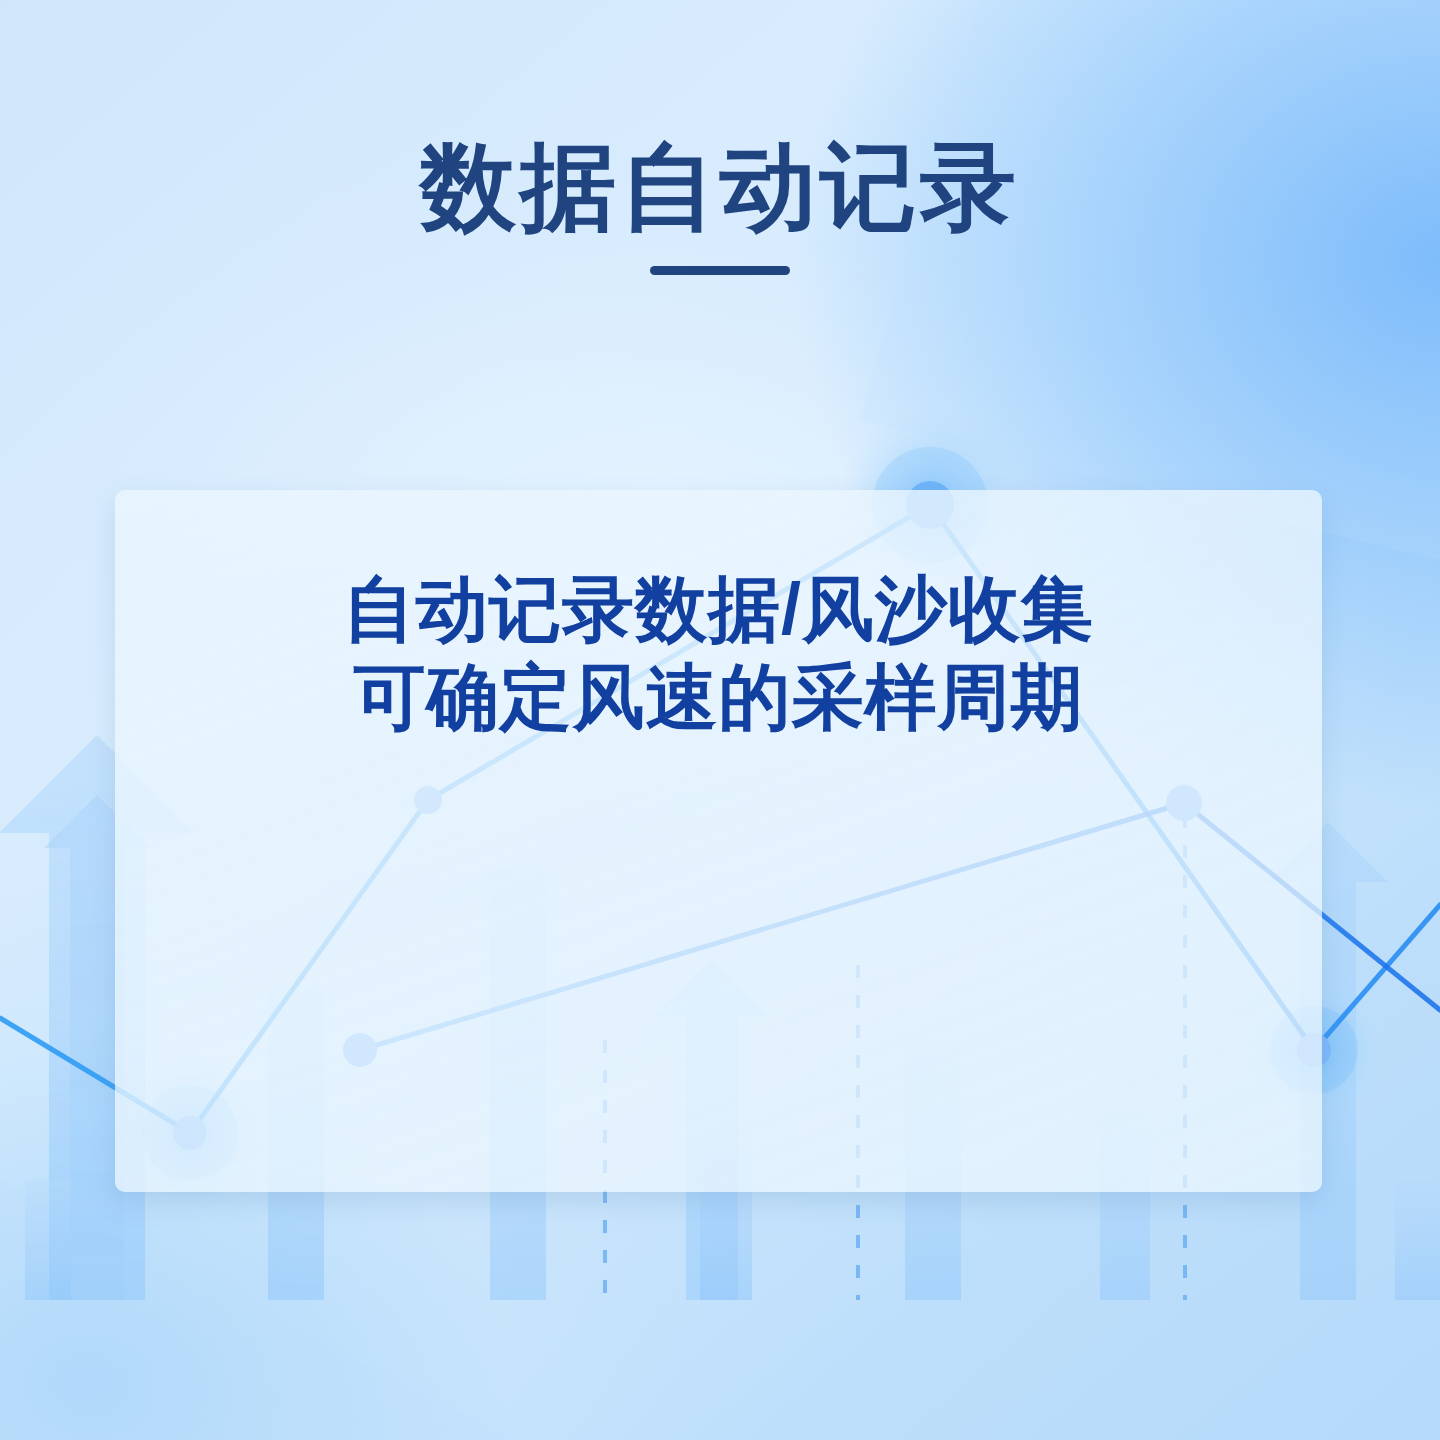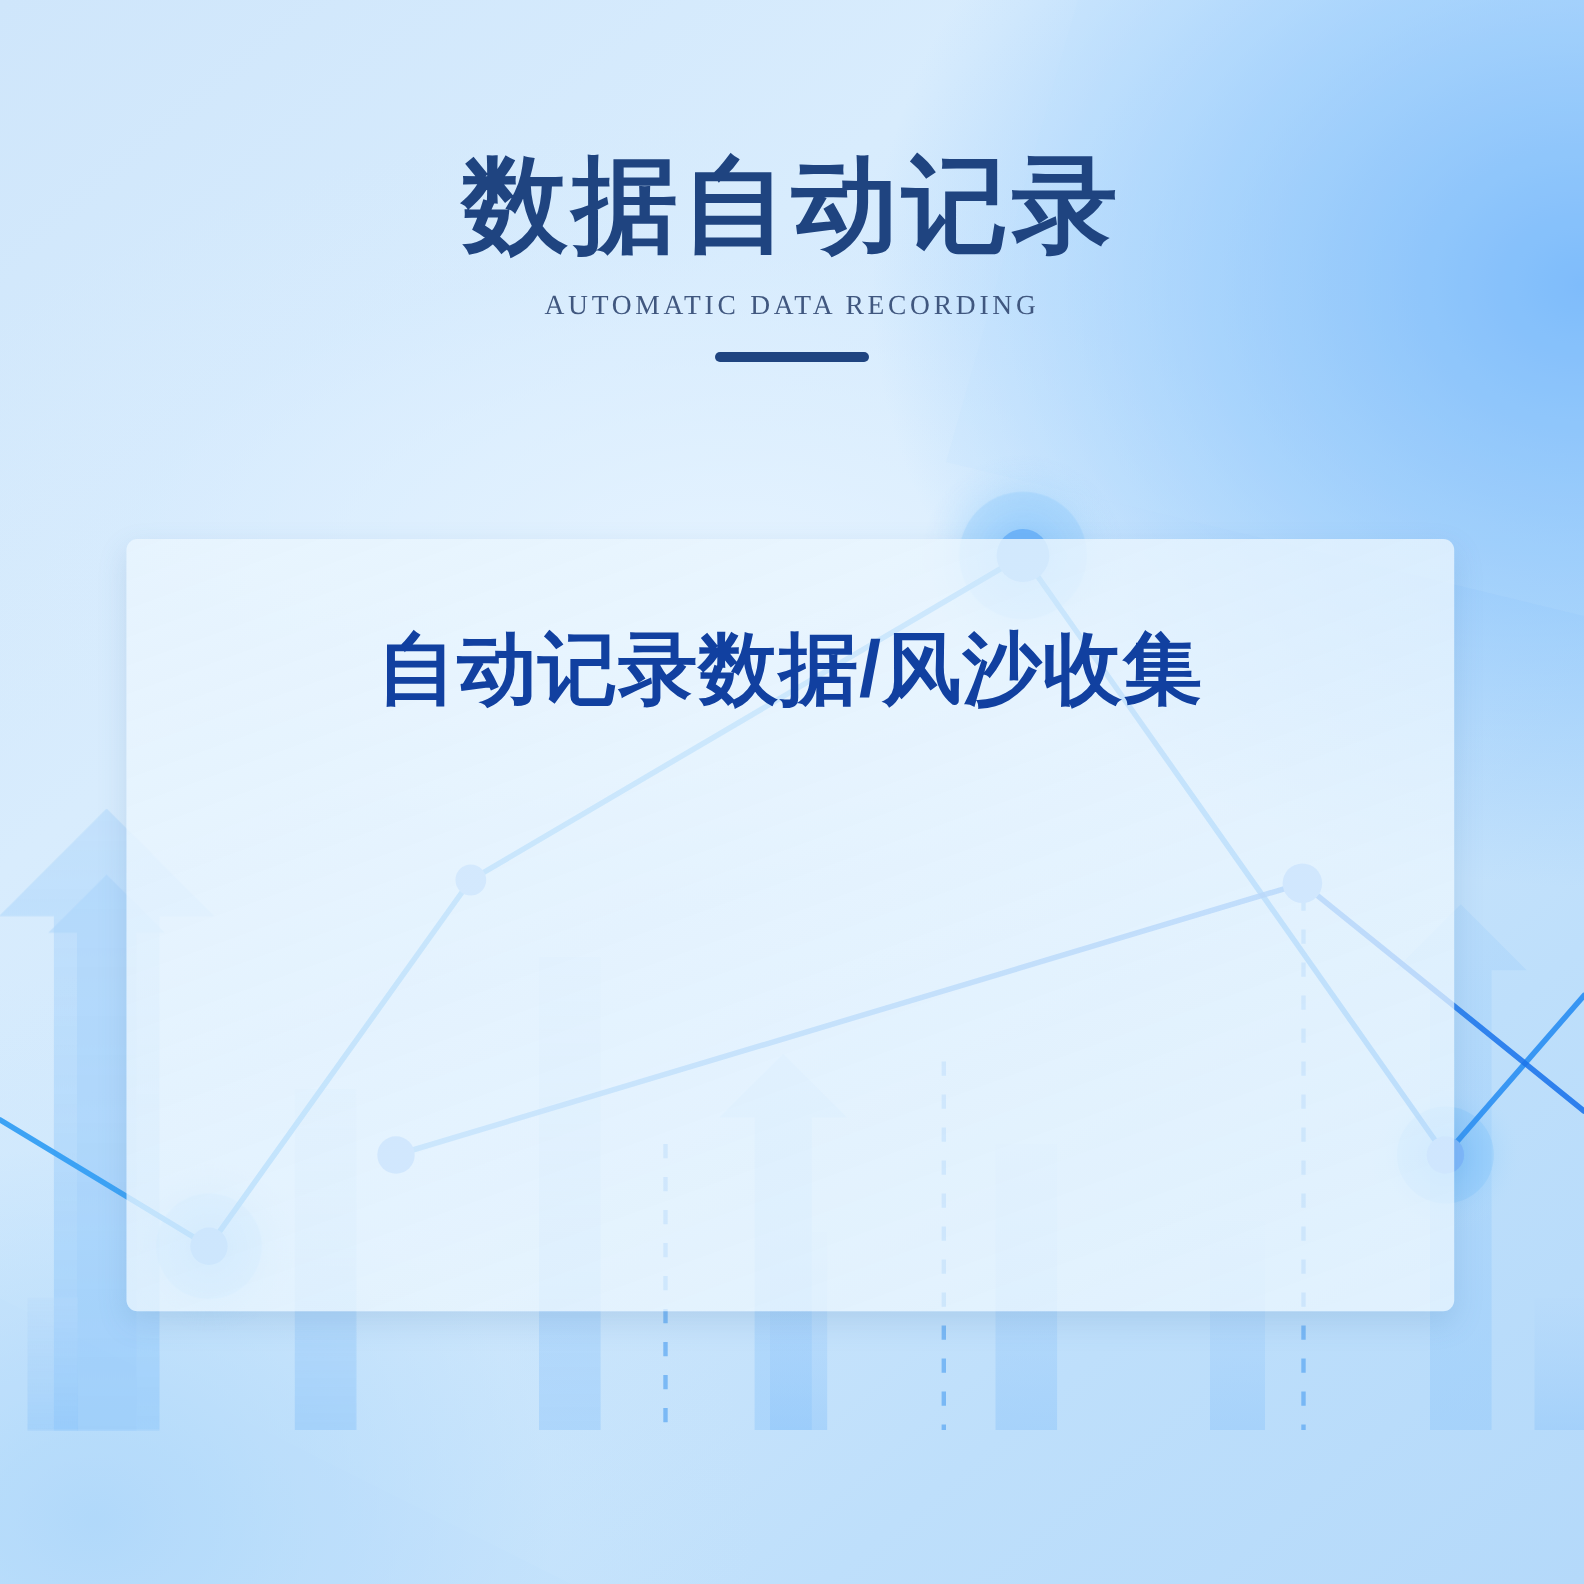--- a/index.html
+++ b/index.html
@@ -176,25 +176,25 @@
       <circle cx="428" cy="800" r="14" fill="#7fb8fb"></circle>
       <circle cx="930" cy="505" r="24" fill="#6fb4f9"></circle>
       <circle cx="360" cy="1050" r="17" fill="#7fb8fb"></circle>
       <circle cx="1184" cy="803" r="18" fill="#7fb8fb"></circle>
       <circle cx="1314" cy="1050" r="17" fill="#7fb8fb"></circle>
     </g>
   </svg>
 
   <div class="header">
     <div class="title">数据自动记录</div>
-    <div class="subtitle">AUTOMATIC DATA RECORDING</div>
     <div class="rule"></div>
   </div>
 
   <div class="card">
     <div class="card-inner">
       <div class="block-a">
         <span class="line">自动记录数据/风沙收集</span>
+        <span class="line">可确定风速的采样周期</span>
       </div>
     </div>
   </div>
 
 </div>
 
 </body></html>

